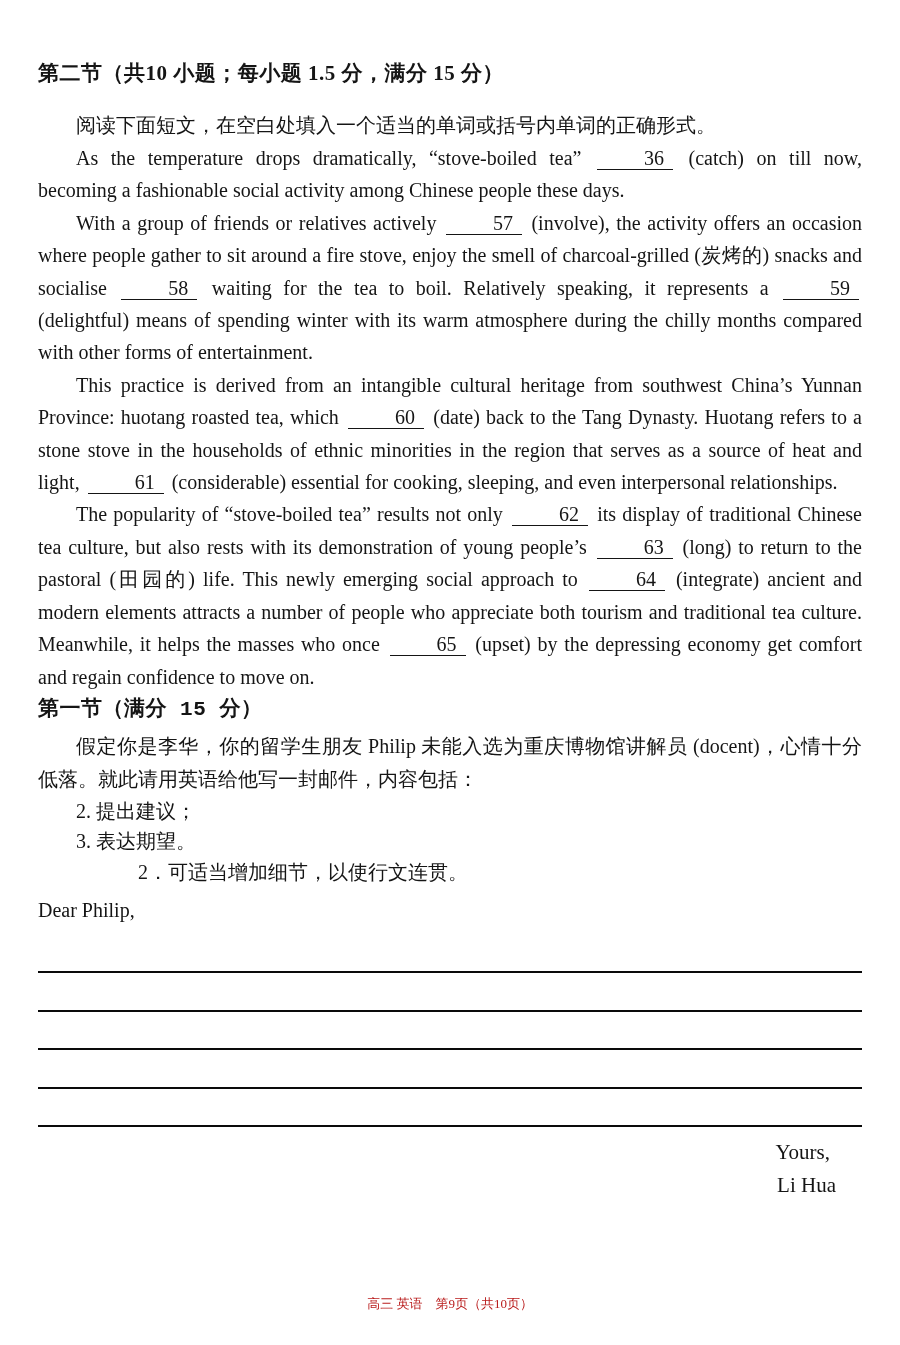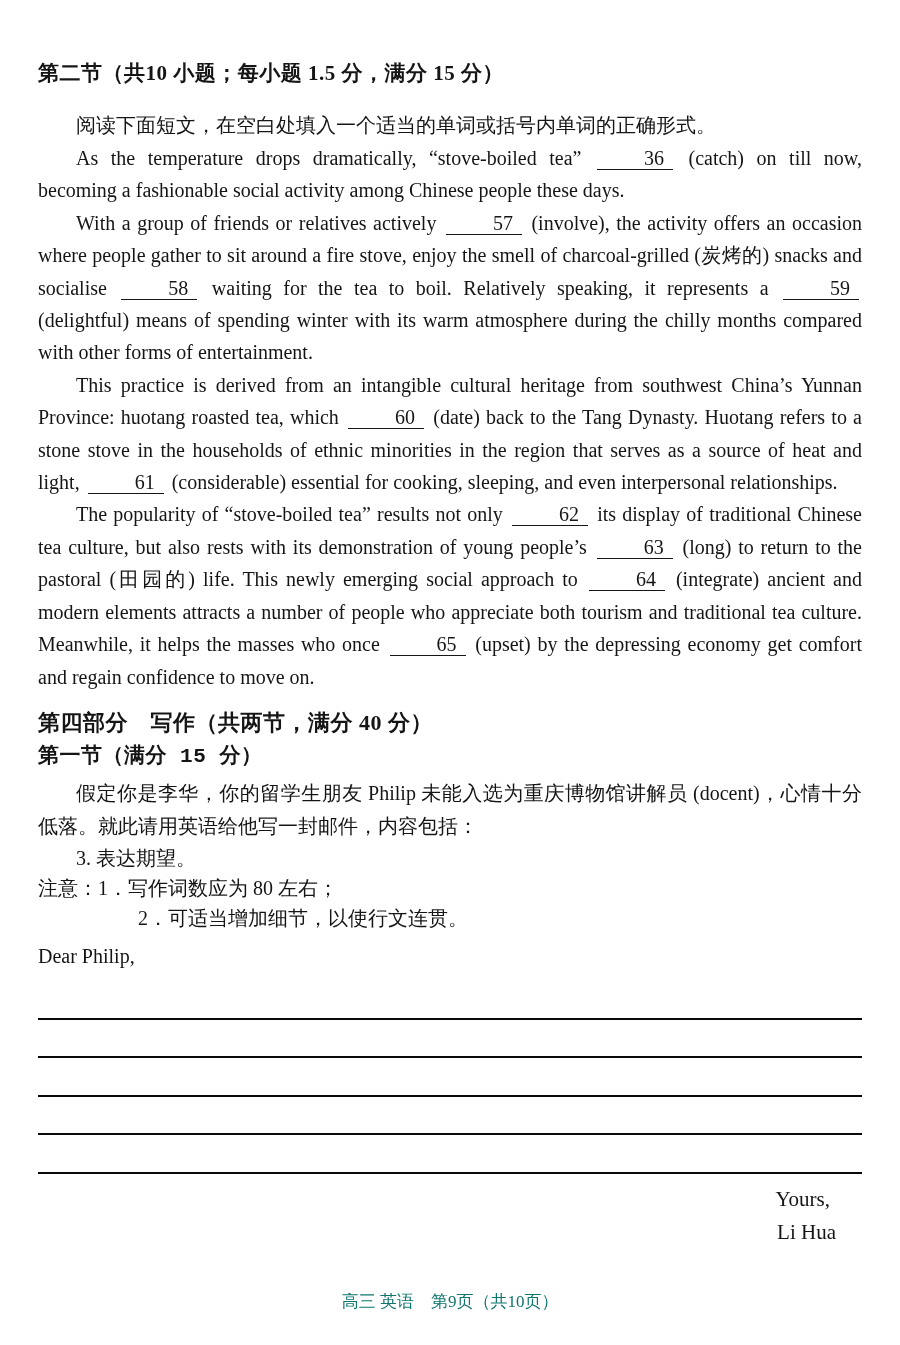--- a/index.html
+++ b/index.html
@@ -87,46 +87,45 @@
       text-align: right;
       padding-right: 26px;
       line-height: 33px;
       font-size: 21px;
     }
     .footer {
       position: absolute;
       left: 0; bottom: 32px;
       width: 100%;
       text-align: center;
-      font-size: 17px;
-      color: #0f766e;
+      font-size: 13px;
+      color: #b91c1c;
     }
   </style>
 </head>
 <body>
 
 <div class="page">
 
   <div class="sec-heading">第二节（共10 小题；每小题 1.5 分，满分 15 分）</div>
 
   <div class="instructions">阅读下面短文，在空白处填入一个适当的单词或括号内单词的正确形式。</div>
 
   <p class="cloze">As the temperature drops dramatically, “stove-boiled tea” <span class="blank">36</span> (catch) on till now, becoming a fashionable social activity among Chinese people these days.</p>
   <p class="cloze">With a group of friends or relatives actively <span class="blank">57</span> (involve), the activity offers an occasion where people gather to sit around a fire stove, enjoy the smell of charcoal-grilled (炭烤的) snacks and socialise <span class="blank">58</span> waiting for the tea to boil. Relatively speaking, it represents a <span class="blank">59</span> (delightful) means of spending winter with its warm atmosphere during the chilly months compared with other forms of entertainment.</p>
   <p class="cloze">This practice is derived from an intangible cultural heritage from southwest China’s Yunnan Province: huotang roasted tea, which <span class="blank">60</span> (date) back to the Tang Dynasty. Huotang refers to a stone stove in the households of ethnic minorities in the region that serves as a source of heat and light, <span class="blank">61</span> (considerable) essential for cooking, sleeping, and even interpersonal relationships.</p>
   <p class="cloze">The popularity of “stove-boiled tea” results not only <span class="blank">62</span> its display of traditional Chinese tea culture, but also rests with its demonstration of young people’s <span class="blank">63</span> (long) to return to the pastoral (田园的) life. This newly emerging social approach to <span class="blank">64</span> (integrate) ancient and modern elements attracts a number of people who appreciate both tourism and traditional tea culture. Meanwhile, it helps the masses who once <span class="blank">65</span> (upset) by the depressing economy get comfort and regain confidence to move on.</p>
 
-  <div class="sec4-heading">第四部分　写作（共两节，满分 40 分）</div>
   <div class="sec4-sub">第一节（满分 15 分）</div>
 
   <p class="prompt">假定你是李华，你的留学生朋友 Philip 未能入选为重庆博物馆讲解员 (docent)，心情十分低落。就此请用英语给他写一封邮件，内容包括：</p>
 
+  <div class="point">2. 提出建议；</div>
   <div class="point">3. 表达期望。</div>
 
-  <div class="note note-first">注意：1．写作词数应为 80 左右；</div>
   <div class="note note-second">2．可适当增加细节，以使行文连贯。</div>
 
   <div class="salutation">Dear Philip,</div>
 
   <div class="answer-lines">
     <div class="answer-line"></div>
     <div class="answer-line"></div>
     <div class="answer-line"></div>
     <div class="answer-line"></div>
     <div class="answer-line"></div>

